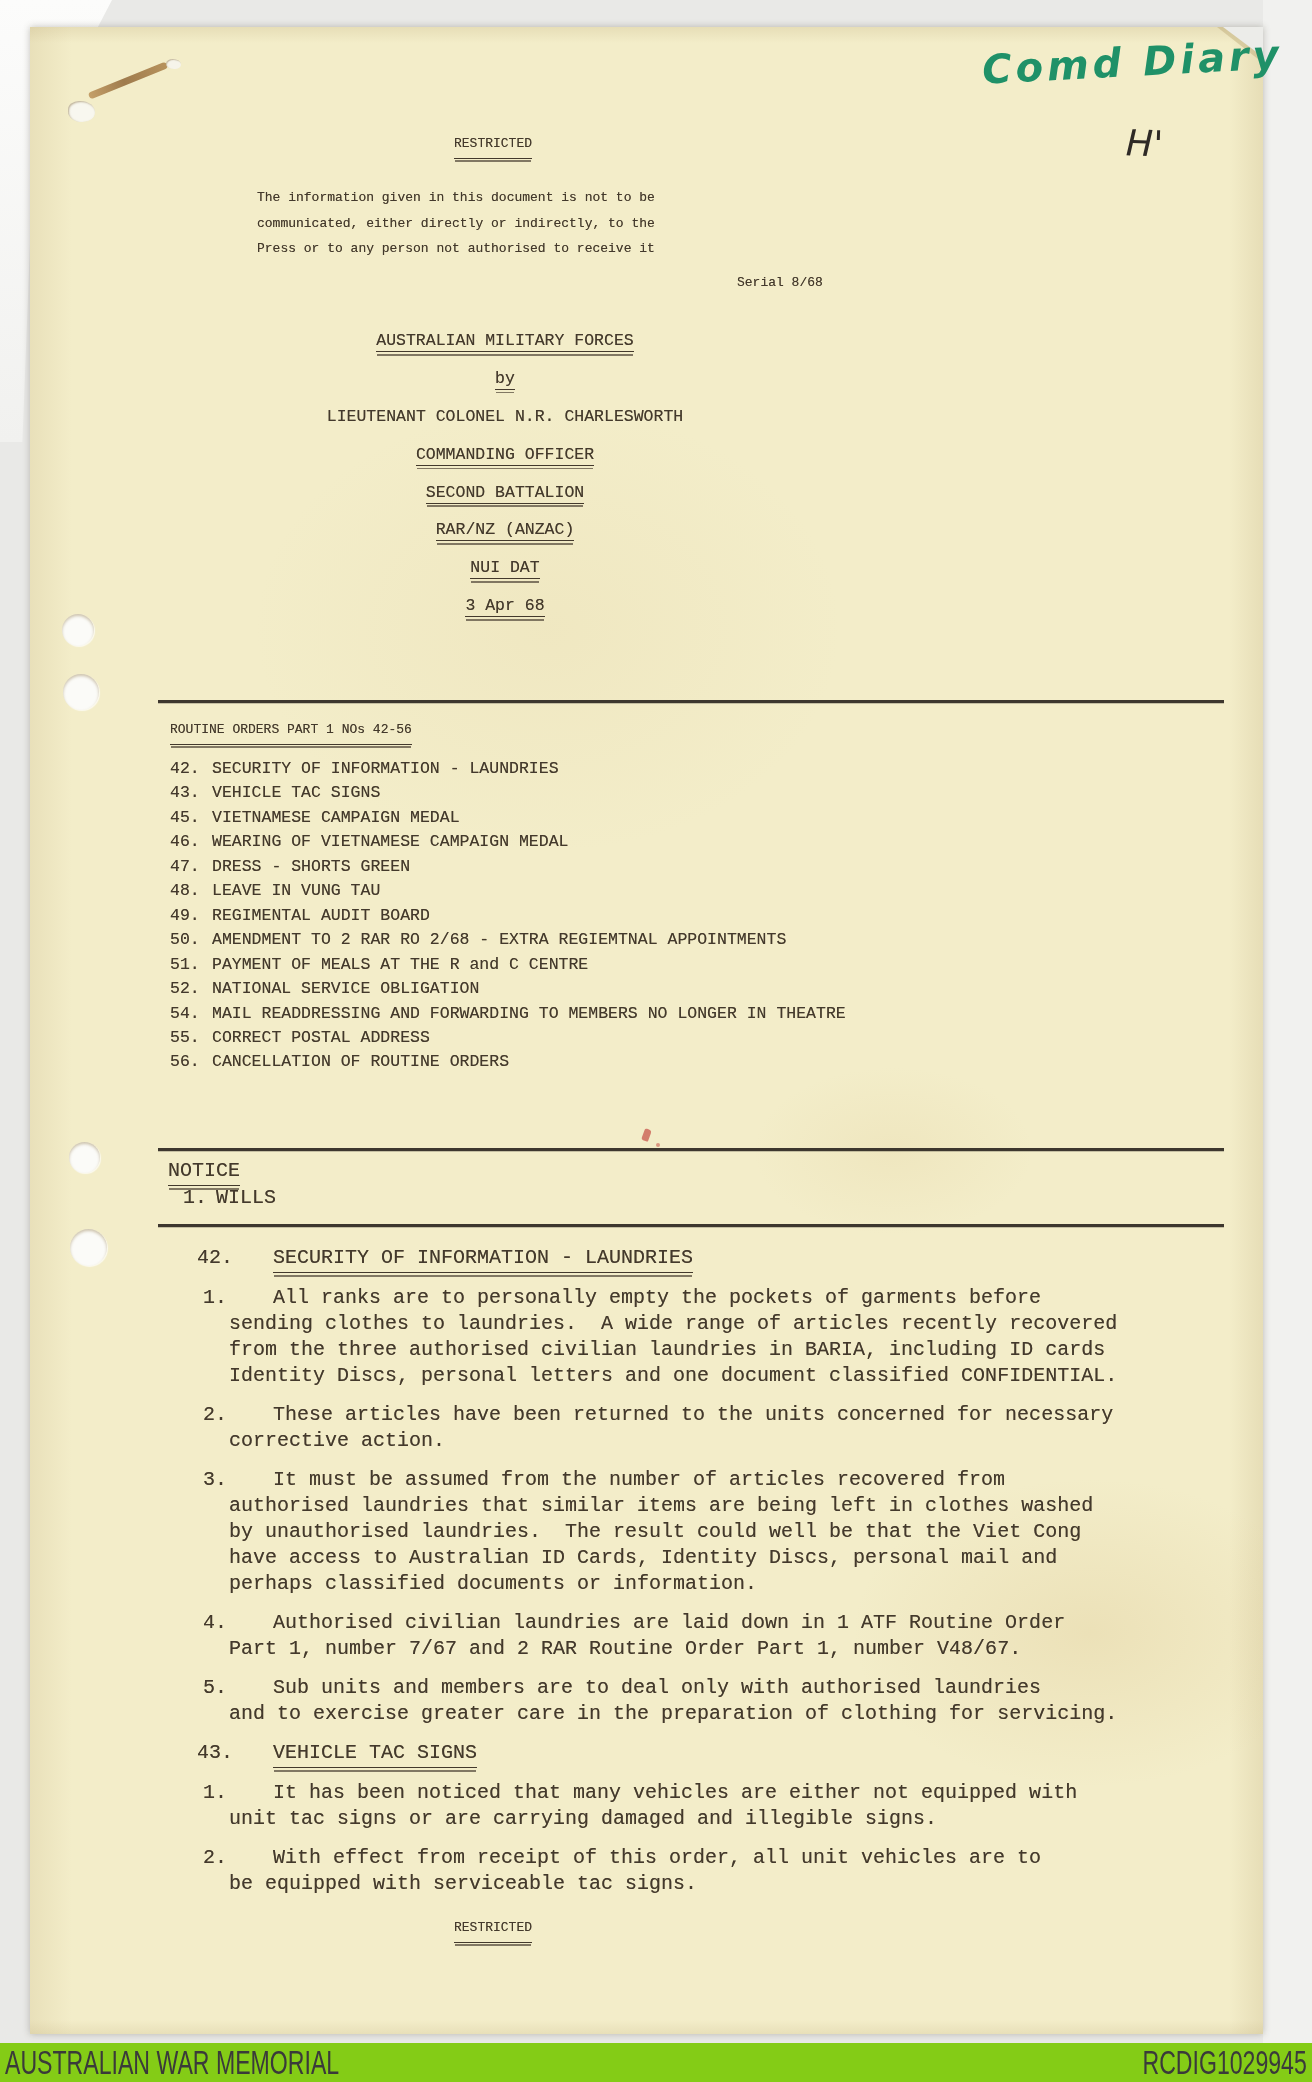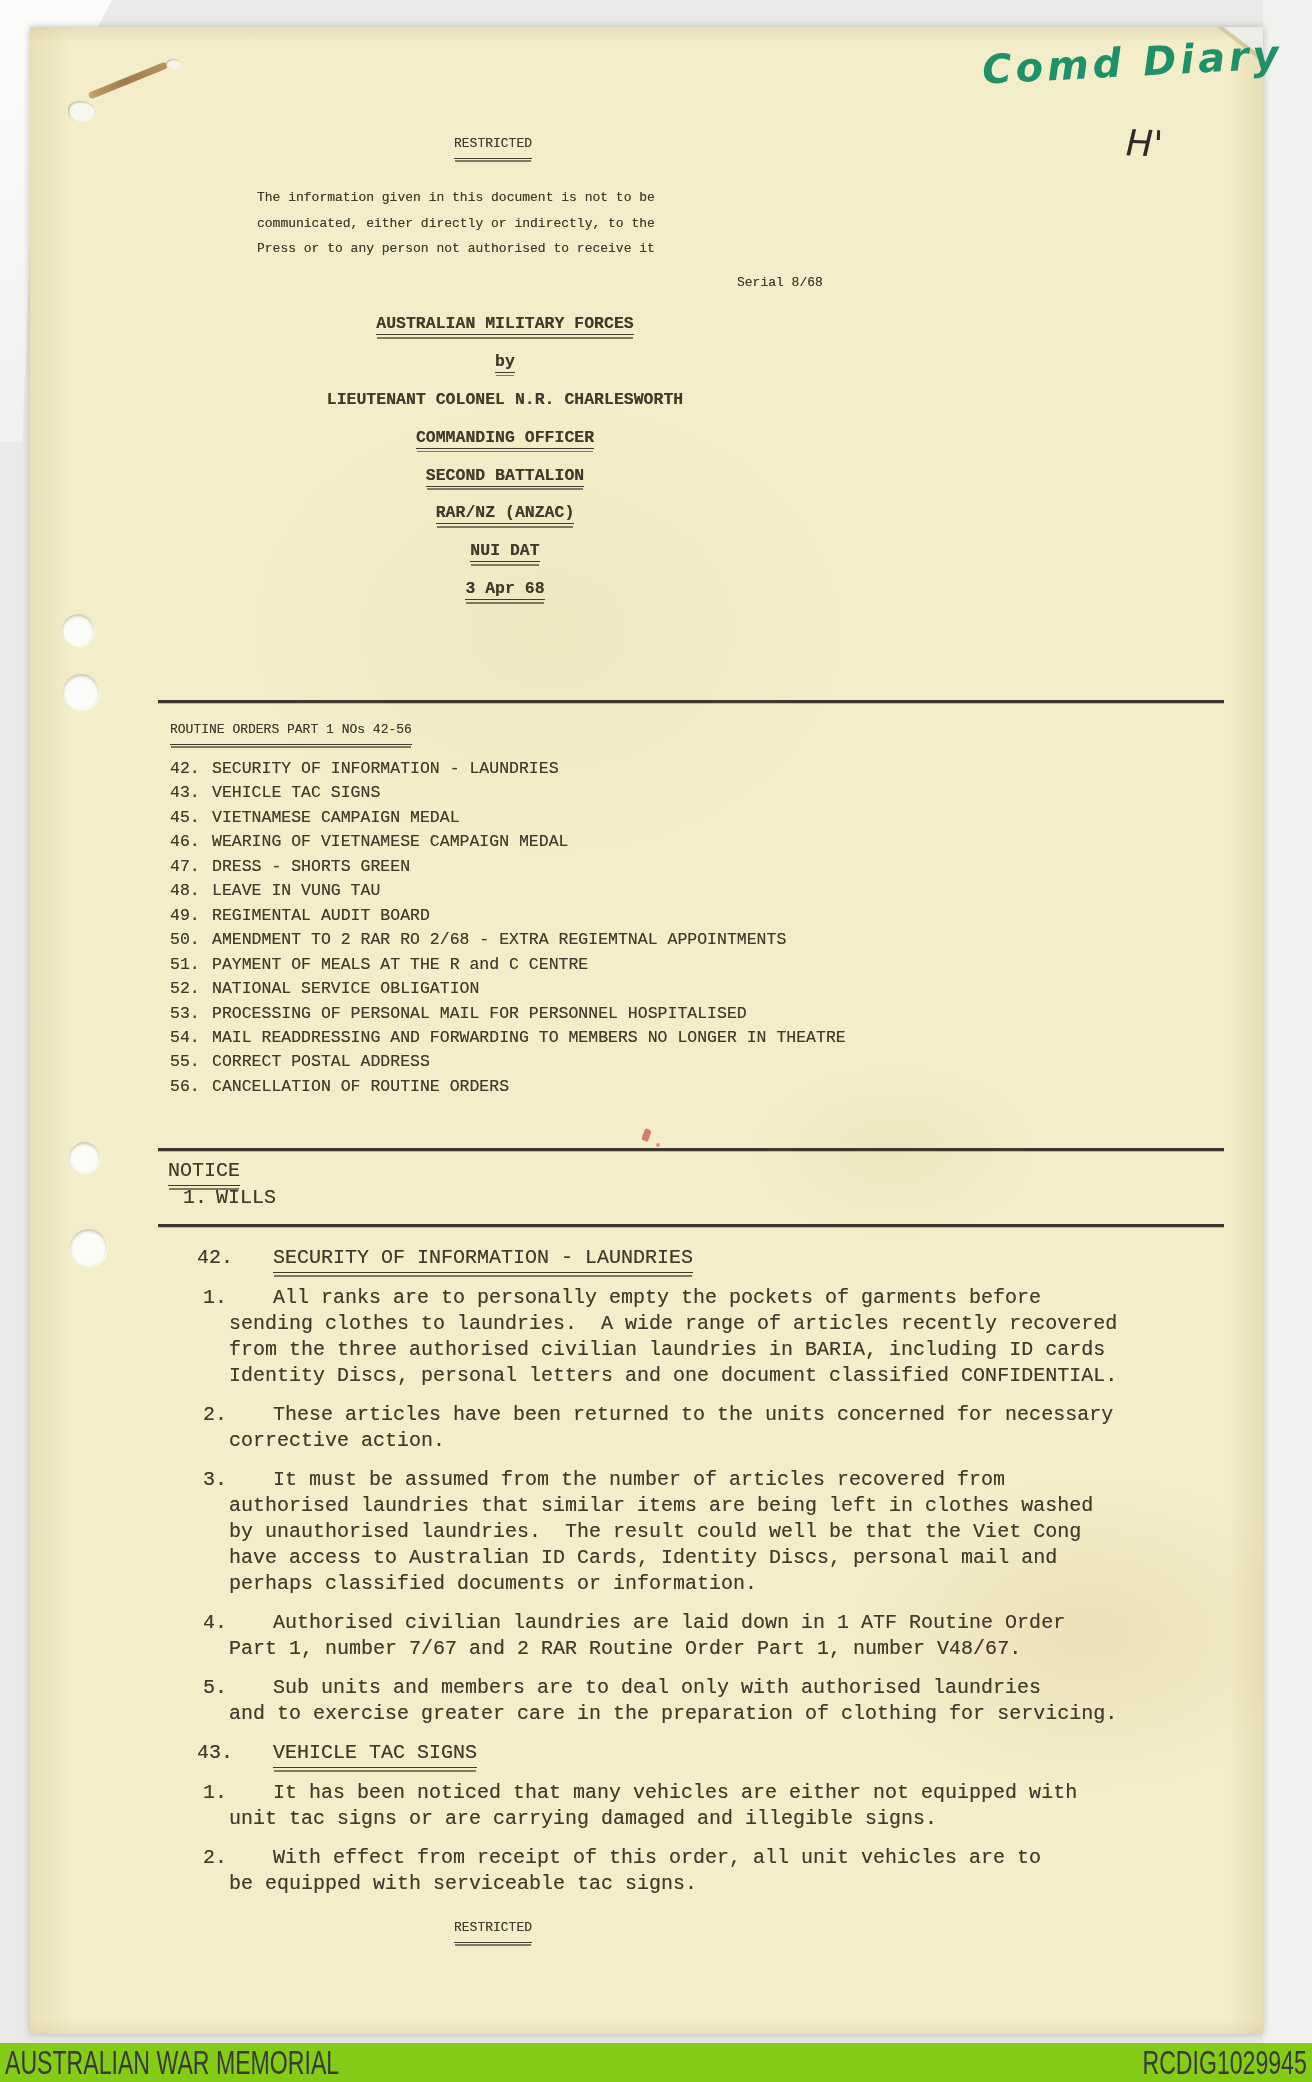--- a/index.html
+++ b/index.html
@@ -58,21 +58,21 @@
       text-shadow:0 0 .4px rgba(60,45,25,.55);}
   .t-large{font-size:20px;line-height:26px;text-shadow:0 0 .4px rgba(60,45,25,.55);}
   .u{position:relative;display:inline-block;border-bottom:1.6px solid currentColor;padding-bottom:1px;}
   .u::after{content:"";position:absolute;left:1px;right:1px;bottom:-4.5px;height:1.6px;
       background:currentColor;opacity:.65;}
 
   .restricted-top{left:463px;top:104px;transform:translateX(-50%);}
   .security-caveat{left:227px;top:158px;}
   .serial{left:707px;top:243px;}
 
-  .title-block{position:absolute;left:475px;top:287px;font-weight:bold;}
+  .title-block{position:absolute;left:475px;top:304px;}
   .title-block .tline{position:relative;width:640px;margin-left:-320px;height:37.9px;
       text-align:center;font-size:16.5px;text-shadow:0 0 .4px rgba(60,45,25,.55);}
   .title-block div.tline:nth-of-type(3) span.u{border-bottom:none;}
   .title-block div.tline:nth-of-type(3) span.u::after{display:none;}
 
   .rule{position:absolute;left:128px;width:1066px;height:3px;background:#3d372e;
       box-shadow:0 1px 0 rgba(61,55,46,.25);}
   .rule1{top:673px;} .rule2{top:1121px;} .rule3{top:1197px;}
 
   .index-heading{left:140px;top:690px;}
@@ -196,23 +196,20 @@
         </div>
 
         <div class="idx-row">
           <span class="idx-num">51.</span><span class="idx-title">PAYMENT OF MEALS AT THE R and C CENTRE</span>
         </div>
 
         <div class="idx-row">
           <span class="idx-num">52.</span><span class="idx-title">NATIONAL SERVICE OBLIGATION</span>
         </div>
 
-        <div class="idx-row">
-          <span class="idx-num">53.</span><span class="idx-title">PROCESSING OF PERSONAL MAIL FOR PERSONNEL HOSPITALISED</span>
-        </div>
 
         <div class="idx-row">
           <span class="idx-num">54.</span><span class="idx-title">MAIL READDRESSING AND FORWARDING TO MEMBERS NO LONGER IN THEATRE</span>
         </div>
 
         <div class="idx-row">
           <span class="idx-num">55.</span><span class="idx-title">CORRECT POSTAL ADDRESS</span>
         </div>
 
         <div class="idx-row">

